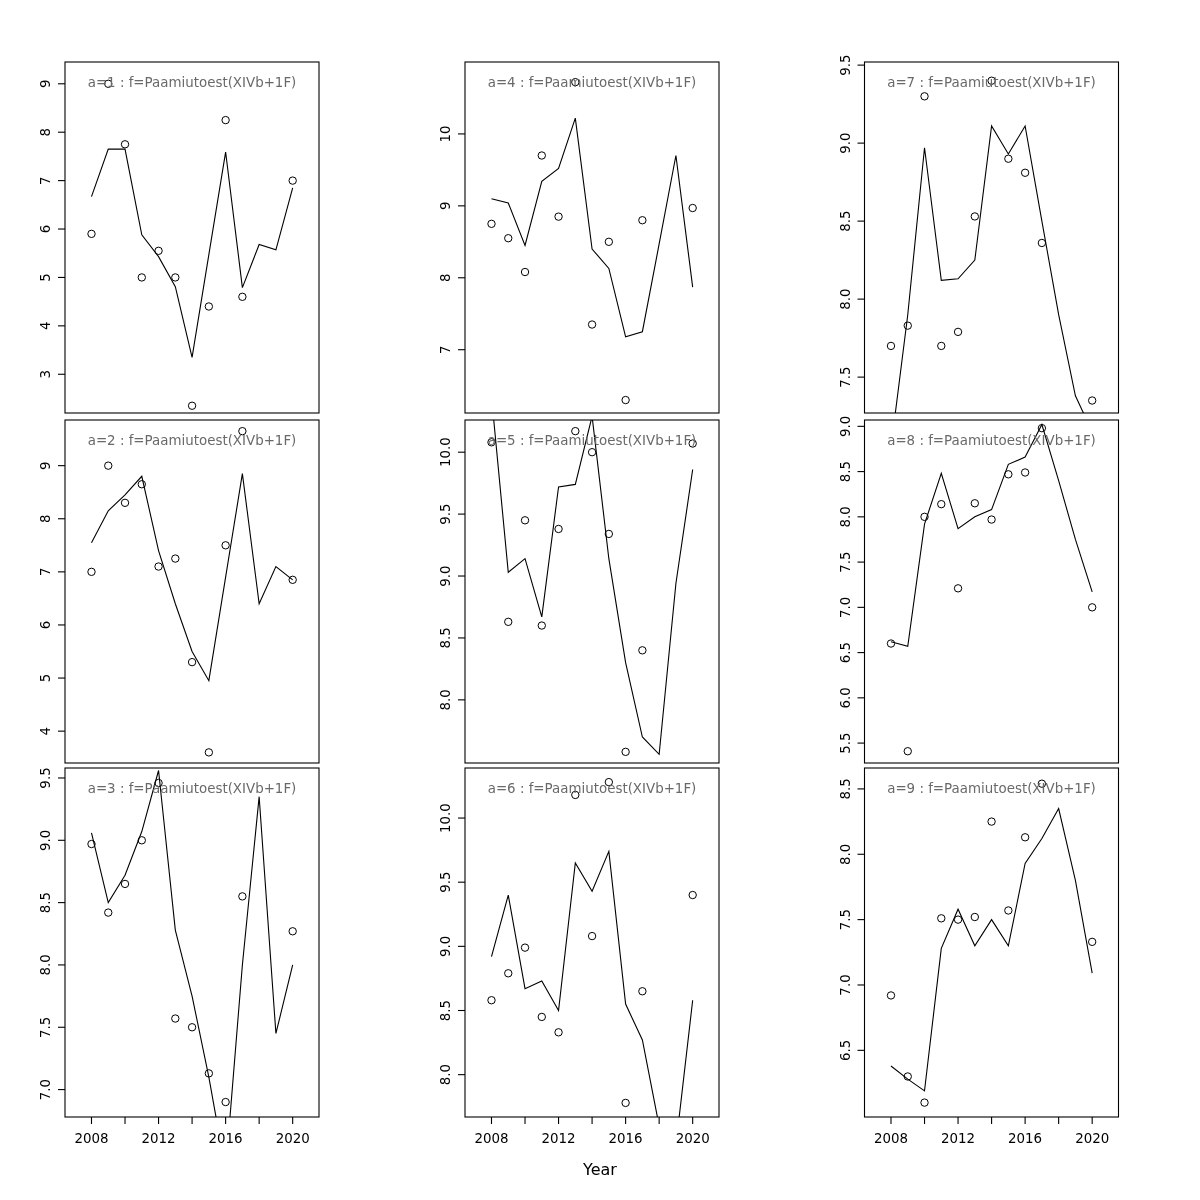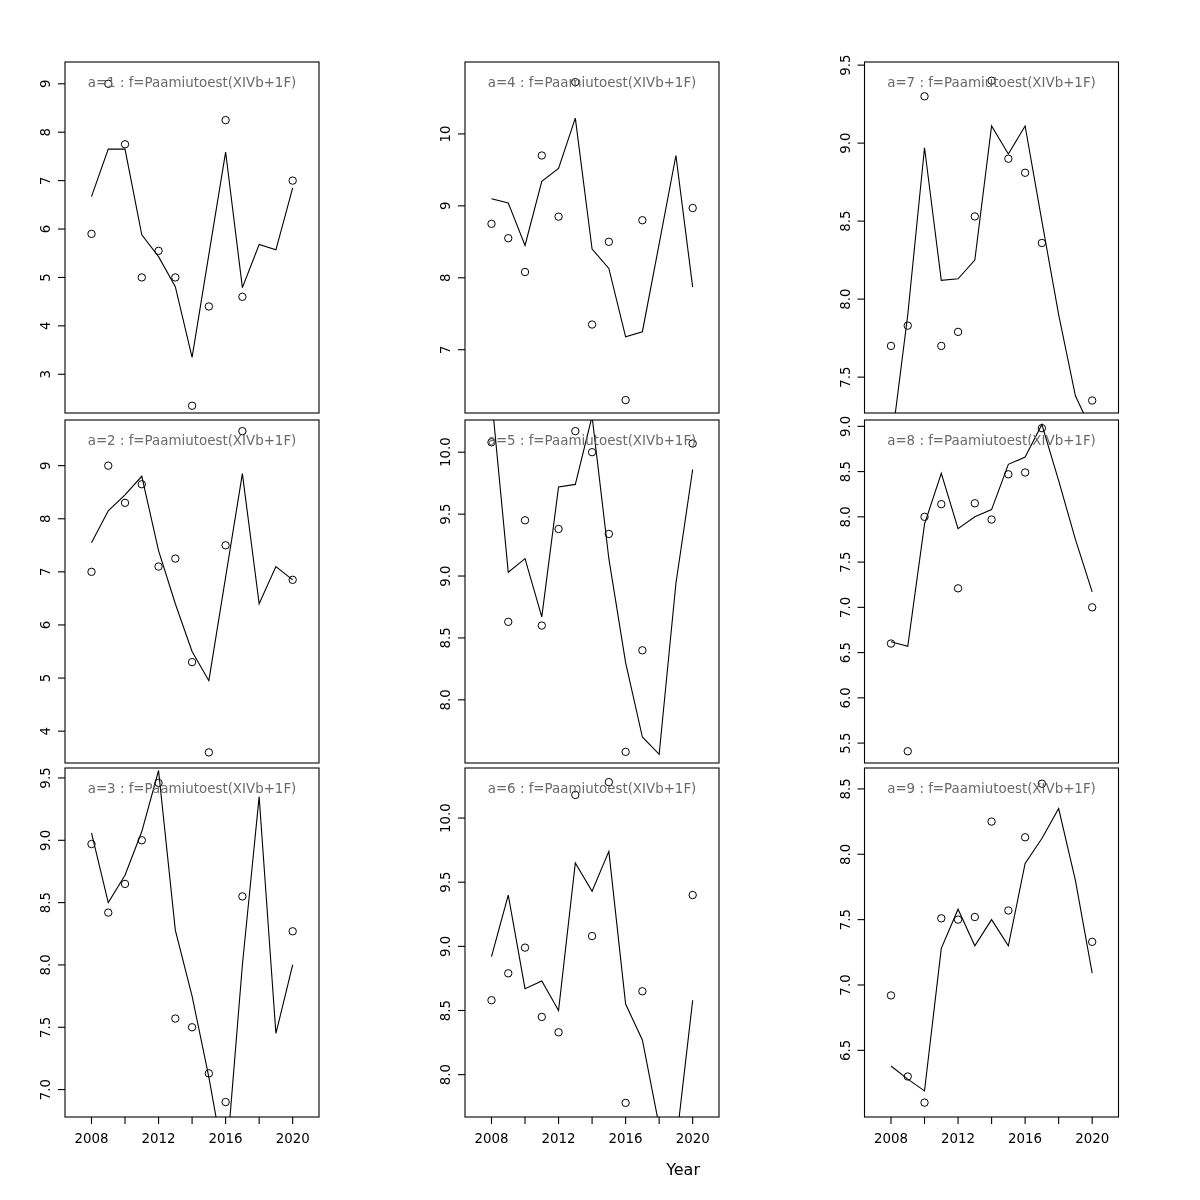--- a/index.html
+++ b/index.html
@@ -18,21 +18,21 @@
   #chart-svg {
     position: absolute;
     left: 0;
     top: 0;
   }
   #xlabel {
     position: absolute;
     left: 500px;
     top: 1160px;
     width: 200px;
-    text-align: right;
+    text-align: center;
     font-size: 16px;
     color: #000000;
   }
   text.tick-label { font-size: 13.4px; fill: #000000; }
   text.panel-title { font-size: 13.4px; }
 </style>
 </head>
 <body>
 
 <div id="figure-wrap">

